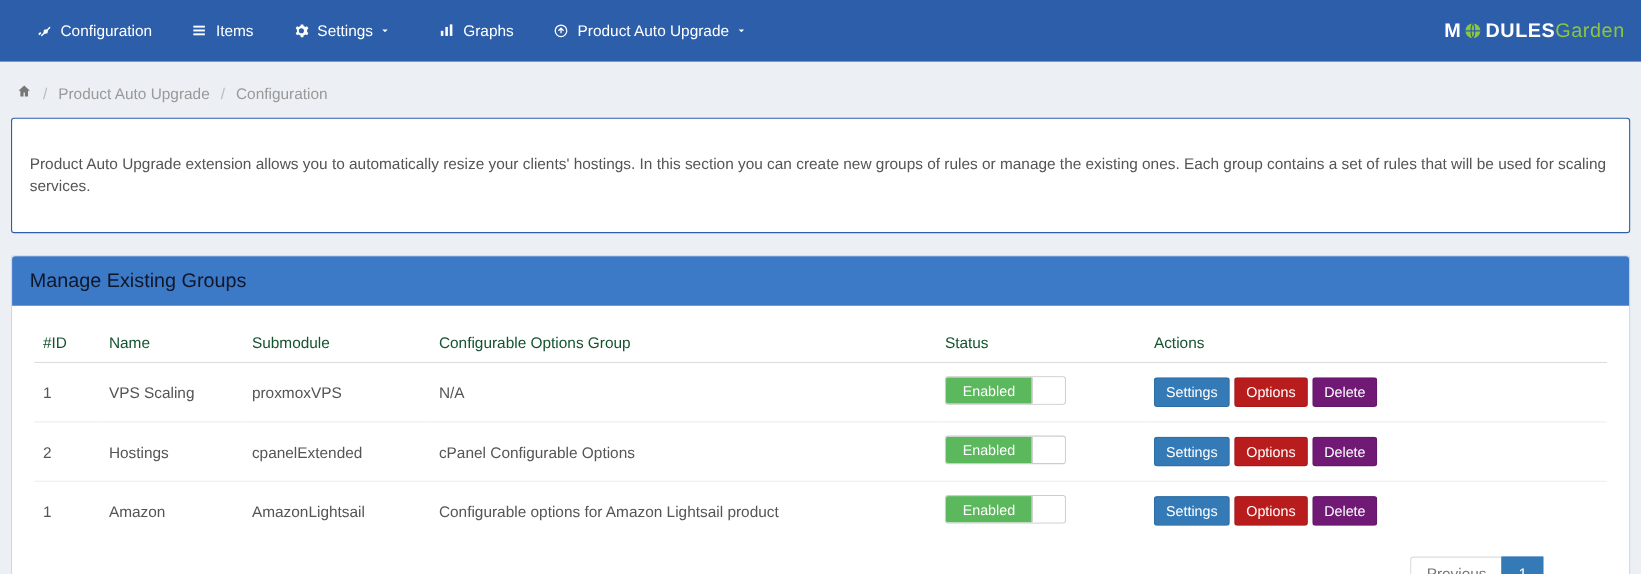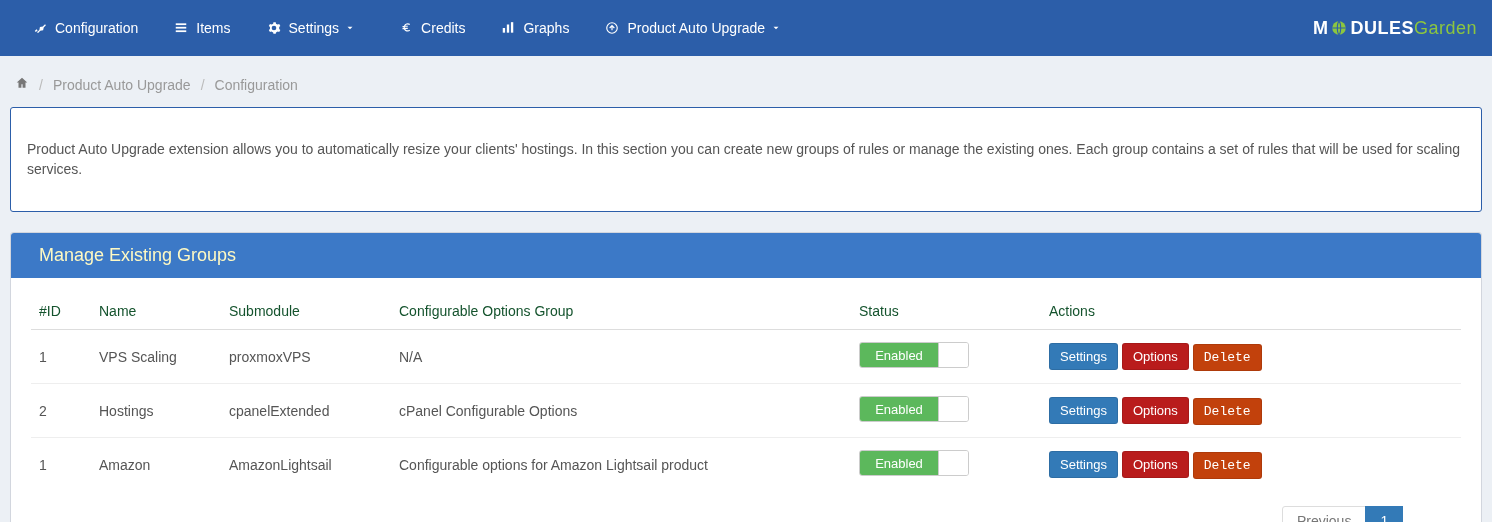--- a/index.html
+++ b/index.html
@@ -85,22 +85,22 @@
   }
 
   .panel {
     background: #fff;
     border: 1px solid #d2d6de;
     border-radius: 3px;
     margin-bottom: 20px;
   }
   .panel-heading {
     background: #3c79c7;
-    color: #fef9c3;
-    padding: 12px 28px;
+    color: #0f172a;
+    padding: 12px 16px;
     font-size: 18px;
     font-weight: 400;
     border-radius: 3px 3px 0 0;
   }
   .panel-body {
     padding: 15px 20px 25px 20px;
   }
 
   table.data {
     width: 100%;
@@ -163,21 +163,21 @@
     padding: 5px 10px;
     border-radius: 3px;
     color: #fff;
     font-size: 13px;
     cursor: pointer;
     border: 1px solid rgba(0,0,0,0.1);
     margin-right: 4px;
   }
   .btn-blue   { background: #337ab7; }
   .btn-orange { background: #b91c1c; }
-  .btn-red    { background: #c2410c; font-family: Liberation Mono, monospace; }
+  .btn-red    { background: #701a75; }
 
   .table-footer {
     display: flex;
     justify-content: space-between;
     align-items: center;
     margin-top: 15px;
     color: #555;
   }
   .show-entries select {
     margin: 0 6px;
@@ -228,26 +228,20 @@
     <div class="nav-item">
       <svg class="ico" width="14" height="14" viewBox="0 0 24 24" fill="#fff">
           <path d="M12 8a4 4 0 100 8 4 4 0 000-8zm9 4c0 .6-.1 1.2-.2 1.8l2.1 1.6-2 3.5-2.5-1c-.9.7-1.9 1.3-3 1.6L15 22h-4l-.4-2.5c-1.1-.3-2.1-.9-3-1.6l-2.5 1-2-3.5 2.1-1.6C5.1 13.2 5 12.6 5 12s.1-1.2.2-1.8L3.1 8.6l2-3.5 2.5 1c.9-.7 1.9-1.3 3-1.6L11 2h4l.4 2.5c1.1.3 2.1.9 3 1.6l2.5-1 2 3.5-2.1 1.6c.1.6.2 1.2.2 1.8z"></path>
         </svg>
       <span>Settings</span>
       <svg class="caret" width="10" height="10" viewBox="0 0 24 24" fill="#fff">
           <path d="M6 9l6 6 6-6z"></path>
         </svg>
     </div>
 
-    <div class="nav-item">
-      <svg class="ico" width="14" height="14" viewBox="0 0 24 24" fill="#fff">
-          <path d="M15 4c-3 0-5.4 1.8-6.5 4.5H6v2h2c0 .5 0 1 .1 1.5H6v2h2.5C9.6 16.2 12 18 15 18c1.5 0 2.9-.5 4-1.3l-1.2-1.6c-.8.6-1.7.9-2.8.9-1.9 0-3.5-1-4.3-2.5H15v-2h-5c0-.5 0-1 .1-1.5H15v-2h-4.3C11.5 7 13.1 6 15 6c1.1 0 2 .3 2.8.9L19 5.3C17.9 4.5 16.5 4 15 4z"></path>
-        </svg>
-      <span>Credits</span>
-    </div>
 
     <div class="nav-item">
       <svg class="ico" width="14" height="14" viewBox="0 0 24 24" fill="#fff">
           <rect x="3" y="12" width="4" height="8"></rect>
           <rect x="10" y="6" width="4" height="14"></rect>
           <rect x="17" y="2" width="4" height="18"></rect>
         </svg>
       <span>Graphs</span>
     </div>
 

